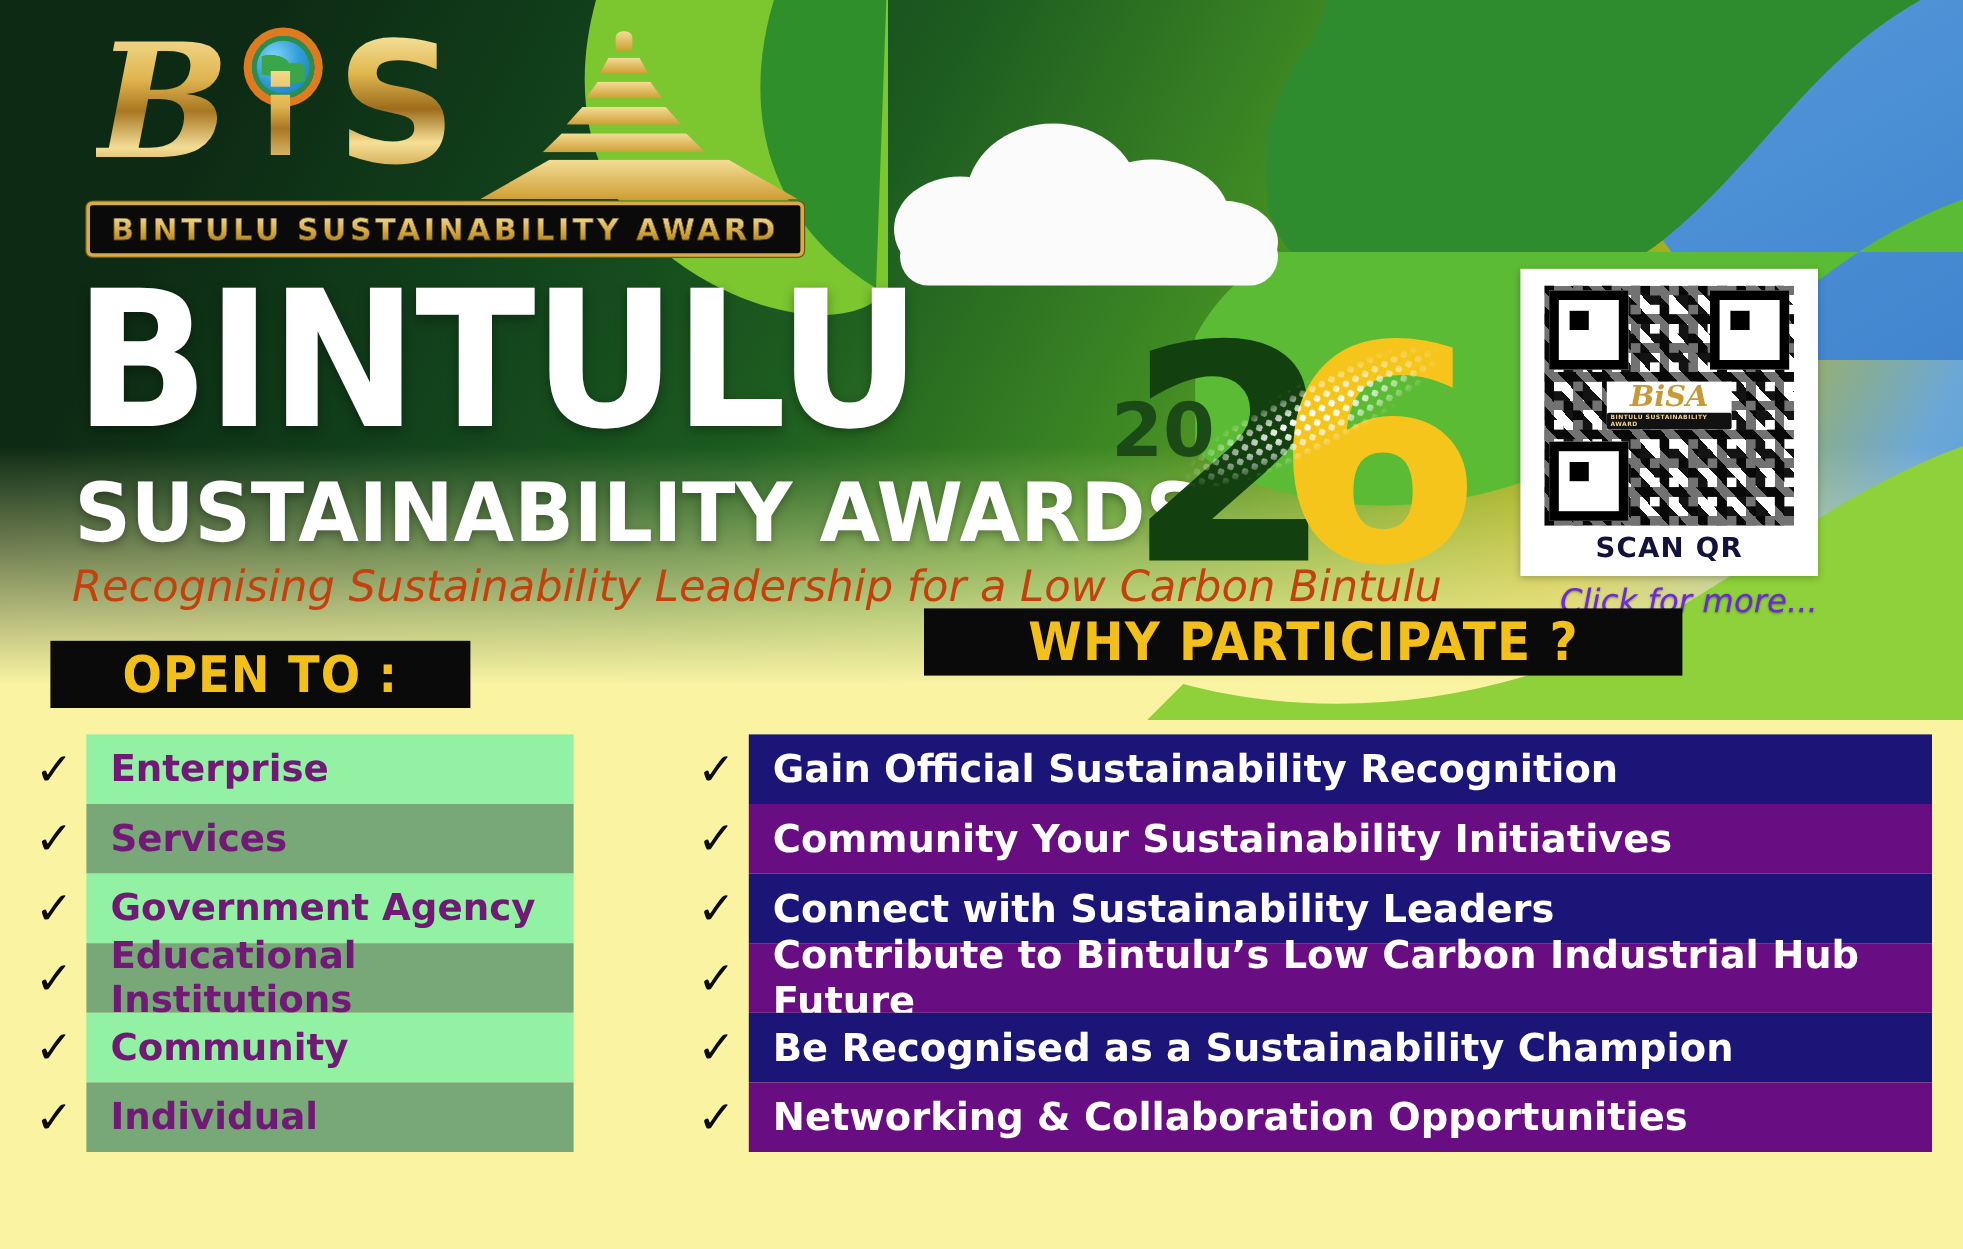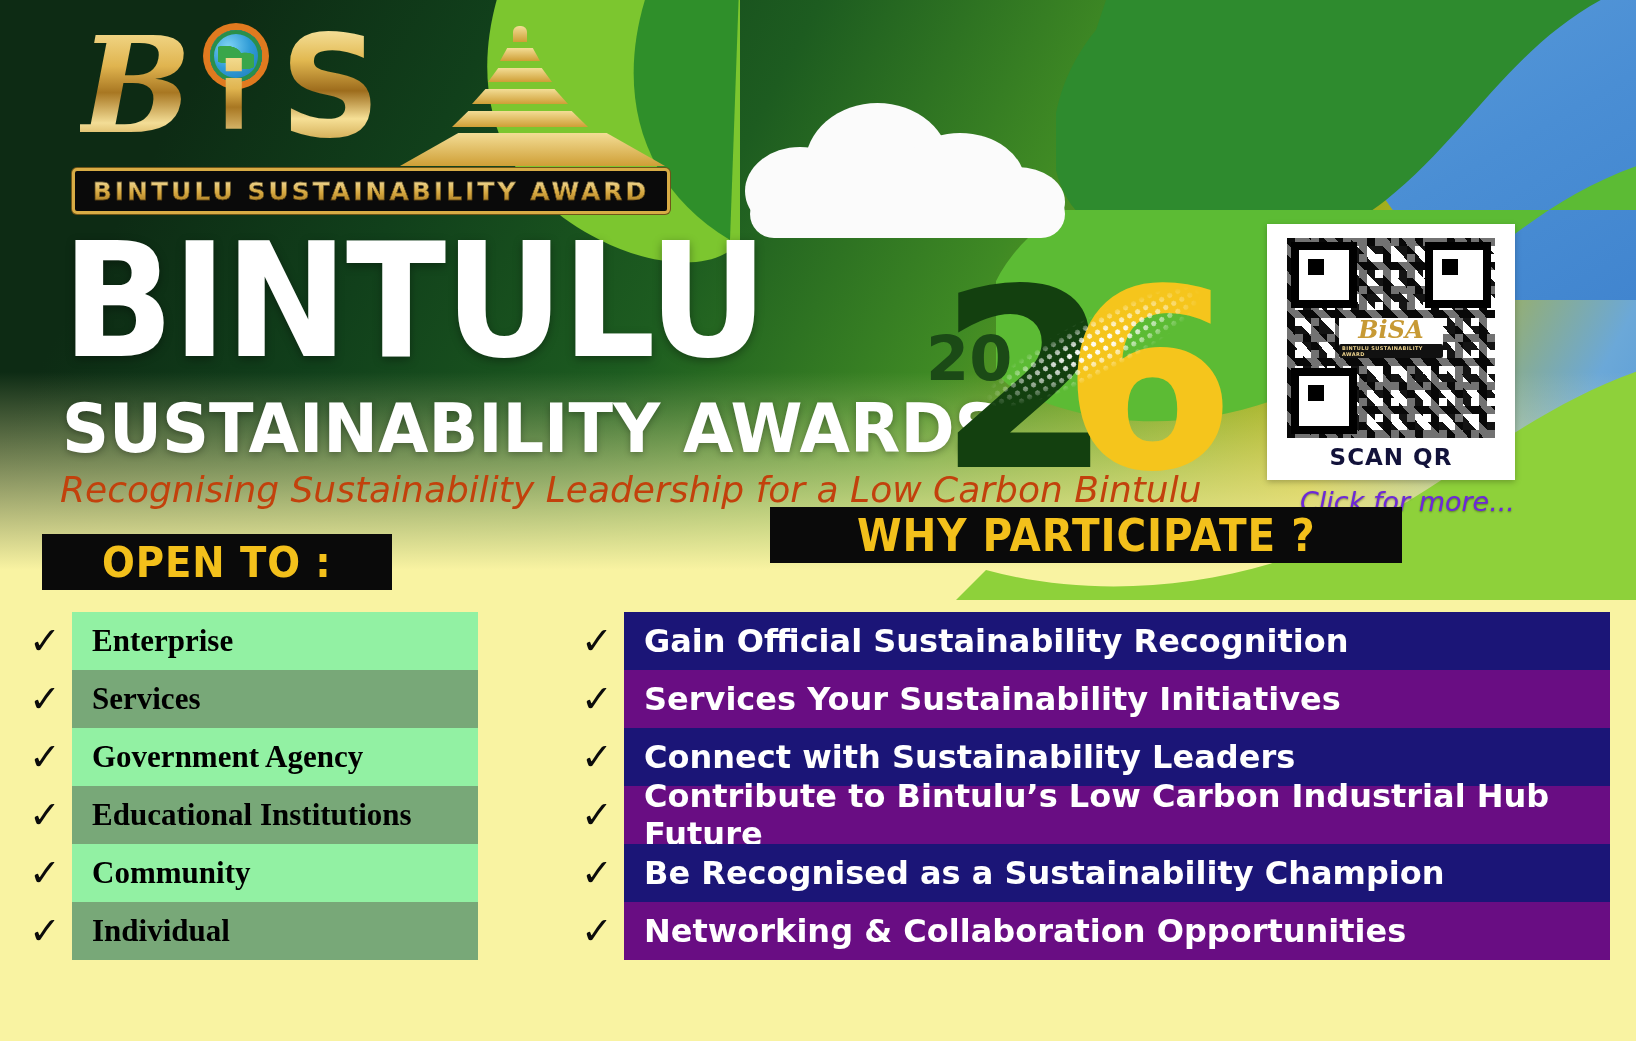--- a/index.html
+++ b/index.html
@@ -254,21 +254,21 @@
   .row{display:flex;align-items:stretch;}
   .tick{
     width:54px;min-width:54px;display:flex;align-items:center;justify-content:center;
     font-family:"DejaVu Sans", sans-serif;font-size:38px;color:#0b0b0b;font-weight:bold;
   }
   .bar{
     flex:1;display:flex;align-items:center;
     font-family:"DejaVu Sans", sans-serif;font-weight:bold;
   }
   .list-open .row{height:58px;}
-  .list-open .bar{padding-left:20px;font-size:31px;color:#000000;font-family:Liberation Serif, serif;}
+  .list-open .bar{padding-left:20px;font-size:31px;color:#701a75;}
   .list-open .bar.alt0{background:#92f1a3;}
   .list-open .bar.alt1{background:#78a878;}
   .list-why .row{height:58px;}
   .list-why .bar{padding-left:20px;font-size:32px;color:#ffffff;letter-spacing:0px;}
   .list-why .bar.alt0{background:#1b1577;}
   .list-why .bar.alt1{background:#690d83;}
   .list-why .tick{color:#0b0b0b;}
 </style>
 </head>
 <body>
@@ -375,21 +375,21 @@
     </div>
   </div>
 
   <div class="list list-why">
     <div class="row">
       <div class="tick">✓</div>
       <div class="bar alt0">Gain Official Sustainability Recognition</div>
     </div>
     <div class="row">
       <div class="tick">✓</div>
-      <div class="bar alt1">Services Your Sustainability Initiatives</div>
+      <div class="bar alt1">Community Your Sustainability Initiatives</div>
     </div>
     <div class="row">
       <div class="tick">✓</div>
       <div class="bar alt0">Connect with Sustainability Leaders</div>
     </div>
     <div class="row">
       <div class="tick">✓</div>
       <div class="bar alt1">Contribute to Bintulu’s Low Carbon Industrial Hub Future</div>
     </div>
     <div class="row">

